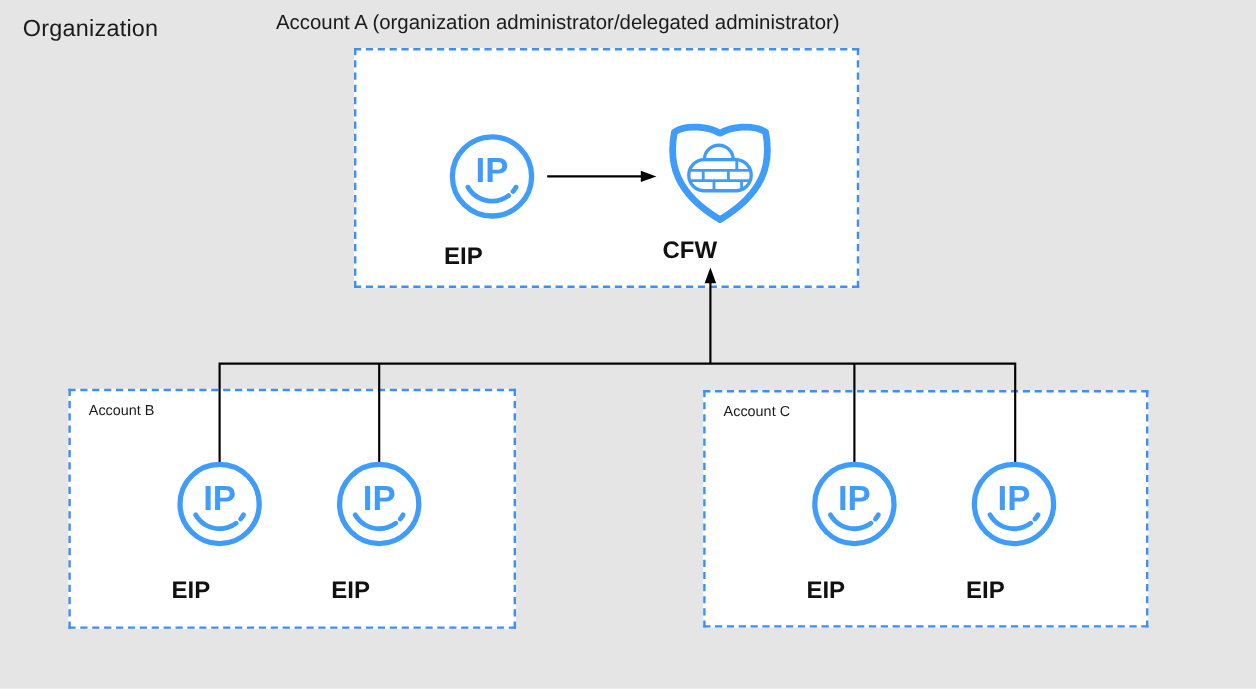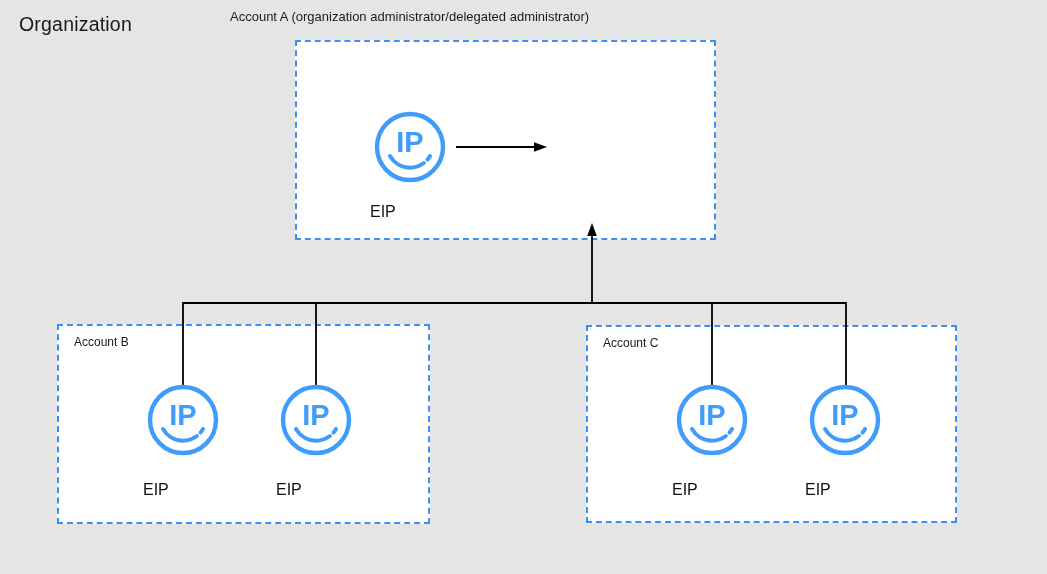--- a/index.html
+++ b/index.html
@@ -11,21 +11,21 @@
     color:#1a1a1a;
     overflow:hidden;
     padding-left:26px;
   }
   .org-label {
     position:absolute; left:19px; top:13px;
     font-size:19.5px; letter-spacing:0.2px;
   }
   .acct-a-title {
     position:absolute; left:230px; top:9px;
-    font-size:13px; white-space:nowrap;
+    font-size:17px; white-space:nowrap;
   }
   .box {
     position:absolute;
     background:#ffffff;
     border:2px dashed #3d8ff2;
     box-sizing:border-box;
     z-index:1;
   }
   .box-a { left:295px; top:40px;  width:421px; height:200px; }
   .box-b { left:57px;  top:324px; width:373px; height:200px; }
@@ -37,22 +37,23 @@
   .overlay {
     position:absolute; left:0; top:0; z-index:2;
     pointer-events:none;
   }
   .node {
     position:absolute; z-index:3;
     text-align:left;
   }
   .node svg { display:block; margin:0 auto; }
   .node-label {
-    font-size:16px; color:#111;
+    font-size:20px; color:#111;
     margin-top:0px;
+    font-weight:bold;
   }
   .node-eip-a  { left:370px; top:107px; width:80px; }
   .node-cfw    { left:552px; top:99px;  width:96px; }
   .node-eip-b1 { left:143px; top:380px; width:80px; }
   .node-eip-b2 { left:276px; top:380px; width:80px; }
   .node-eip-c1 { left:672px; top:380px; width:80px; }
   .node-eip-c2 { left:805px; top:380px; width:80px; }
   .node-eip-a .node-label  { margin-top:16px; }
   .node-cfw .node-label    { margin-top:9px; }
   .node-eip-b1 .node-label, .node-eip-b2 .node-label,
@@ -99,20 +100,46 @@
 
   <div class="node node-eip-a">
     <svg width="80" height="80" viewBox="-40 -40 80 80">
       <circle r="33" fill="#ffffff" stroke="#3f9cfa" stroke-width="4.4"></circle>
       <text class="ip-text" x="0" y="5" text-anchor="middle">IP</text>
       <path d="M -20 9 A 23 23 0 0 0 20 9" fill="none" stroke="#3f9cfa" stroke-width="4" stroke-linecap="round" stroke-dasharray="39 5"></path>
     </svg>
     <div class="node-label">EIP</div>
   </div>
 
+  <div class="node node-cfw">
+    <svg width="96" height="90" viewBox="-48 -45 96 90">
+      <path d="M 0 -33
+               C 9 -38 27 -41 38 -34
+               C 43 -8 37 17 0 39
+               C -37 17 -43 -8 -38 -34
+               C -27 -41 -9 -38 0 -33 Z" fill="#ffffff" stroke="#3f9cfa" stroke-width="5.6" stroke-linejoin="round"></path>
+      <g transform="translate(0,-2)" stroke="#3f9cfa" fill="none" stroke-width="2.8">
+        <clipPath id="pillClip">
+          <rect x="-26" y="-9" width="52" height="26" rx="13"></rect>
+        </clipPath>
+        <path d="M -13 -9 A 12 12 0 0 1 11 -9" stroke-linecap="round"></path>
+        <rect x="-26" y="-9" width="52" height="26" rx="13" fill="#ffffff"></rect>
+        <g clip-path="url(#pillClip)" stroke-width="2.4">
+          <line x1="-26" y1="0" x2="26" y2="0"></line>
+          <line x1="-26" y1="8.5" x2="26" y2="8.5"></line>
+          <line x1="14" y1="-9" x2="14" y2="0"></line>
+          <line x1="-14" y1="0" x2="-14" y2="8.5"></line>
+          <line x1="7" y1="0" x2="7" y2="8.5"></line>
+          <line x1="-5" y1="8.5" x2="-5" y2="17"></line>
+          <line x1="18" y1="8.5" x2="18" y2="17"></line>
+        </g>
+      </g>
+    </svg>
+    <div class="node-label">CFW</div>
+  </div>
 
   <div class="node node-eip-b1">
     <svg width="80" height="80" viewBox="-40 -40 80 80">
       <circle r="33" fill="#ffffff" stroke="#3f9cfa" stroke-width="4.4"></circle>
       <text class="ip-text" x="0" y="5" text-anchor="middle">IP</text>
       <path d="M -20 9 A 23 23 0 0 0 20 9" fill="none" stroke="#3f9cfa" stroke-width="4" stroke-linecap="round" stroke-dasharray="39 5"></path>
     </svg>
     <div class="node-label">EIP</div>
   </div>
 

